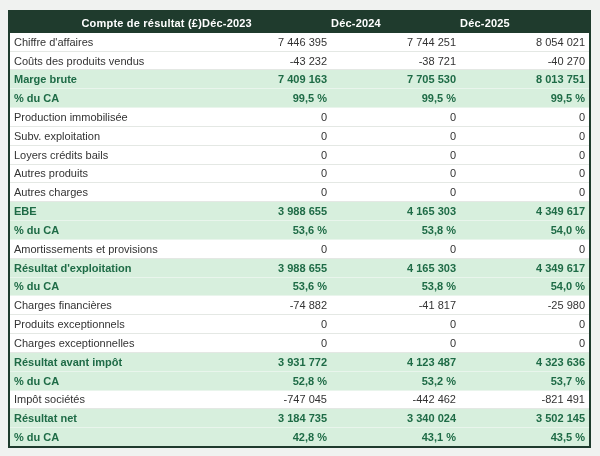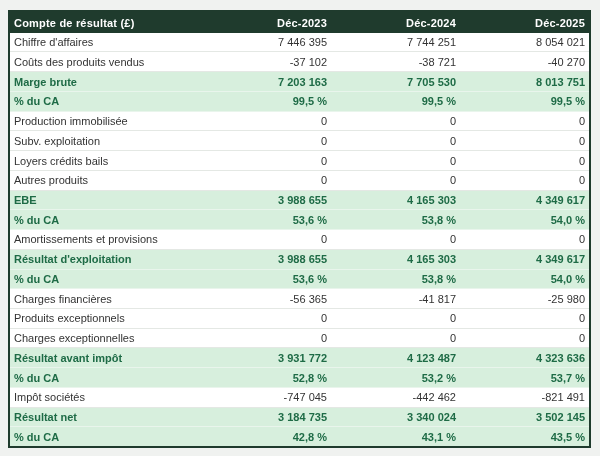--- a/index.html
+++ b/index.html
@@ -33,27 +33,27 @@
     border-collapse: collapse;
     table-layout: fixed;
     font-size: 11px;
   }
   col.c-val { width: 129px; }
   thead th {
     background: var(--header-bg);
     color: var(--header-text);
     font-weight: bold;
     height: 21px;
-    text-align: left;
+    text-align: right;
     padding: 0 0 0 4px;
     letter-spacing: 0.2px;
     white-space: nowrap;
     overflow: hidden;
   }
-  thead th.num { text-align: right; padding: 0 4px 0 0; }
+  thead th.num { text-align: left; padding: 0 4px 0 0; }
   tbody td {
     color: var(--body-text);
     border-bottom: 1px solid var(--row-border);
     padding: 0 0 0 4px;
     white-space: nowrap;
     overflow: hidden;
     background: var(--row-bg);
   }
   tbody td.num { text-align: right; padding: 0 4px 0 0; }
   tbody tr.hl td {
@@ -85,27 +85,27 @@
     </thead>
     <tbody>
         <tr>
           <td>Chiffre d'affaires</td>
           <td class="num">7 446 395</td>
           <td class="num">7 744 251</td>
           <td class="num">8 054 021</td>
         </tr>
         <tr>
           <td>Coûts des produits vendus</td>
-          <td class="num">-37 102</td>
+          <td class="num">-43 232</td>
           <td class="num">-38 721</td>
           <td class="num">-40 270</td>
         </tr>
         <tr class="hl">
           <td>Marge brute</td>
-          <td class="num">7 203 163</td>
+          <td class="num">7 409 163</td>
           <td class="num">7 705 530</td>
           <td class="num">8 013 751</td>
         </tr>
         <tr class="hl">
           <td>% du CA</td>
           <td class="num">99,5 %</td>
           <td class="num">99,5 %</td>
           <td class="num">99,5 %</td>
         </tr>
         <tr>
@@ -121,20 +121,26 @@
           <td class="num">0</td>
         </tr>
         <tr>
           <td>Loyers crédits bails</td>
           <td class="num">0</td>
           <td class="num">0</td>
           <td class="num">0</td>
         </tr>
         <tr>
           <td>Autres produits</td>
+          <td class="num">0</td>
+          <td class="num">0</td>
+          <td class="num">0</td>
+        </tr>
+        <tr>
+          <td>Autres charges</td>
           <td class="num">0</td>
           <td class="num">0</td>
           <td class="num">0</td>
         </tr>
         <tr class="hl">
           <td>EBE</td>
           <td class="num">3 988 655</td>
           <td class="num">4 165 303</td>
           <td class="num">4 349 617</td>
         </tr>
@@ -157,21 +163,21 @@
           <td class="num">4 349 617</td>
         </tr>
         <tr class="hl">
           <td>% du CA</td>
           <td class="num">53,6 %</td>
           <td class="num">53,8 %</td>
           <td class="num">54,0 %</td>
         </tr>
         <tr>
           <td>Charges financières</td>
-          <td class="num">-56 365</td>
+          <td class="num">-74 882</td>
           <td class="num">-41 817</td>
           <td class="num">-25 980</td>
         </tr>
         <tr>
           <td>Produits exceptionnels</td>
           <td class="num">0</td>
           <td class="num">0</td>
           <td class="num">0</td>
         </tr>
         <tr>

